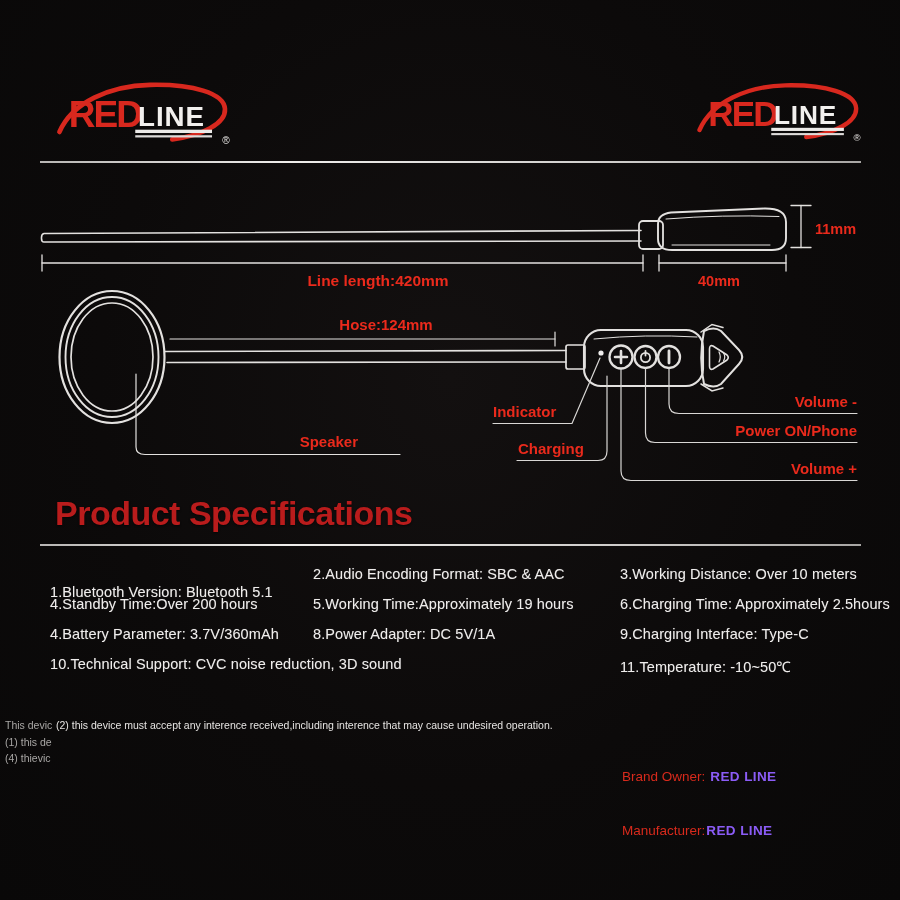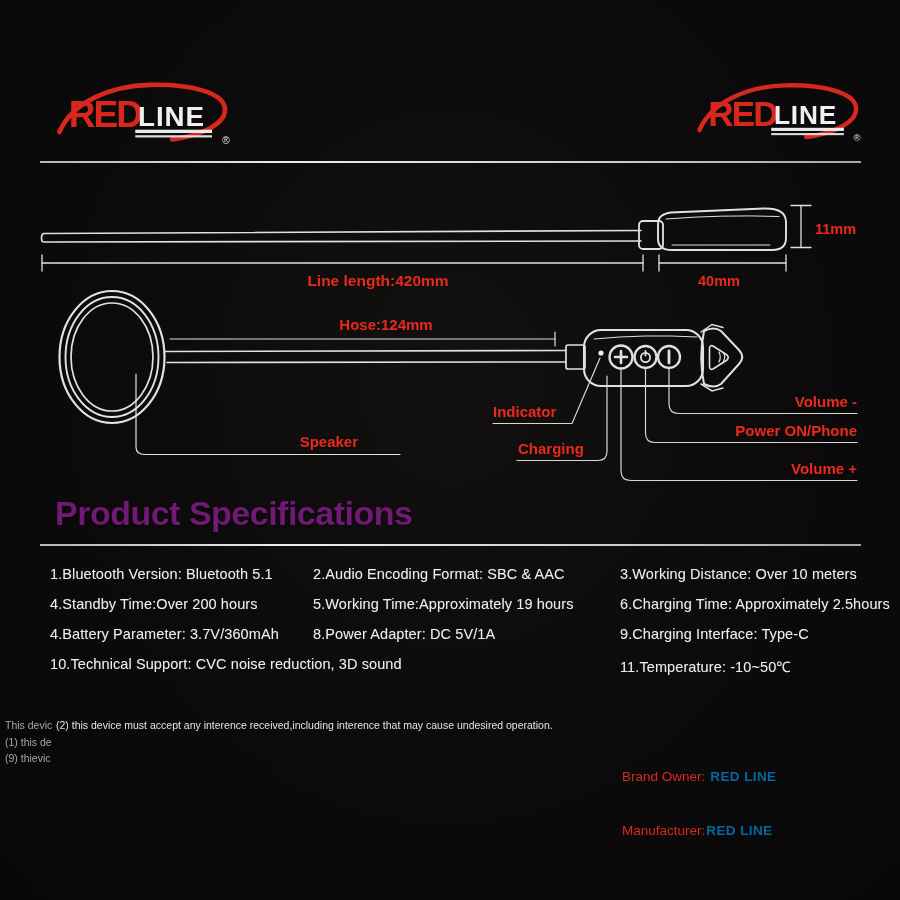--- a/index.html
+++ b/index.html
@@ -8,31 +8,31 @@
     background:radial-gradient(ellipse at 50% 42%, #131010 0%, #0c0a0a 55%, #090808 100%);
     font-family:"Liberation Sans", sans-serif;
     -webkit-font-smoothing:antialiased;
   }
   .abs{position:absolute;}
   .diagram{position:absolute;top:0;left:0;pointer-events:none;}
   .rule{position:absolute;height:2px;background:linear-gradient(90deg,#b8b6b4,#efedeb 30%,#cfcdcb 70%,#a8a6a4);}
   .heading{
     position:absolute;left:55px;top:494px;
     font-size:34px;font-weight:bold;letter-spacing:-0.5px;
-    color:#701a75;text-shadow:0 1px 2px rgba(0,0,0,.6);
+    color:#b91c1c;text-shadow:0 1px 2px rgba(0,0,0,.6);
   }
   .spec{
     position:absolute;font-size:14.5px;color:#efedec;letter-spacing:0.1px;
     white-space:nowrap;text-shadow:0 0 1px rgba(255,255,255,.25);
   }
   .fcc{font-size:10.5px;line-height:16.5px;color:#e6e4e2;white-space:nowrap;}
   .fcc-frag{font-size:10.5px;line-height:16.5px;color:#a9a7a5;width:48px;overflow:hidden;white-space:nowrap;}
   .owner-line{position:absolute;font-size:13.5px;white-space:nowrap;}
   .owner-line .lbl{color:#d82a1c;text-align:center;}
-  .owner-line .val{color:#0369a1;font-weight:bold;letter-spacing:0.4px;margin-left:5px;}
+  .owner-line .val{color:#8b5cf6;font-weight:bold;letter-spacing:0.4px;margin-left:5px;}
   .owner-line .val.tight{margin-left:1px;}
   svg text.redlbl{fill:#ea2a1c;font-weight:bold;font-family:"Liberation Sans",sans-serif;}
 </style>
 </head>
 <body>
 
 <svg class="abs" style="left:52px;top:80px;" width="185" height="67" viewBox="0 0 200 72">
   <path d="M8,56 C22,24 62,6 106,5 C152,4 186,14 187,31 C188,47 162,60 130,64" fill="none" stroke="#d8281e" stroke-width="5" stroke-linecap="round"></path>
   <text x="18" y="51" font-weight="bold" fill="#d8281e" letter-spacing="-2" style="font-family:'Liberation Sans',sans-serif;">
     <tspan font-size="44"></tspan><tspan font-size="40">RED</tspan>
@@ -146,39 +146,39 @@
   <text class="redlbl" x="493" y="417" font-size="15">Indicator</text>
   <text class="redlbl" x="518" y="454" font-size="15">Charging</text>
   <text class="redlbl" x="857" y="407" font-size="15" text-anchor="end">Volume -</text>
   <text class="redlbl" x="857" y="436" font-size="15" text-anchor="end">Power ON/Phone</text>
   <text class="redlbl" x="857" y="474" font-size="15" text-anchor="end">Volume +</text>
 </svg>
 
 <h1 class="heading" style="margin:0;">Product Specifications</h1>
 <div class="rule" style="left:40px;top:544px;width:821px;"></div>
 
-<div class="spec" style="left:50px;top:566px;">1.Bluetooth Version: Bluetooth 5.1</div>
+<div class="spec" style="left:50px;top:584px;">1.Bluetooth Version: Bluetooth 5.1</div>
 <div class="spec" style="left:313px;top:566px;">2.Audio Encoding Format: SBC &amp; AAC</div>
 <div class="spec" style="left:620px;top:566px;">3.Working Distance: Over 10 meters</div>
 
 <div class="spec" style="left:50px;top:596px;">4.Standby Time:Over 200 hours</div>
 <div class="spec" style="left:313px;top:596px;">5.Working Time:Approximately 19 hours</div>
 <div class="spec" style="left:620px;top:596px;">6.Charging Time: Approximately 2.5hours</div>
 
 <div class="spec" style="left:50px;top:626px;">4.Battery Parameter: 3.7V/360mAh</div>
 <div class="spec" style="left:313px;top:626px;">8.Power Adapter: DC 5V/1A</div>
 <div class="spec" style="left:620px;top:626px;text-align:center;">9.Charging Interface: Type-C</div>
 
 <div class="spec" style="left:50px;top:656px;">10.Technical Support: CVC noise reduction, 3D sound</div>
 <div class="spec" style="left:620px;top:656px;">11.Temperature: -10~50℃</div>
 
 <div class="abs fcc-frag" style="left:5px;top:717px;">
   <div>This devic</div>
   <div>(1) this de</div>
-  <div>(9) thievic</div>
+  <div>(4) thievic</div>
 </div>
 <div class="abs fcc" style="left:56px;top:717px;">
   <div>(2) this device must accept any interence received,including interence that may cause undesired operation.</div>
 </div>
 
 <div class="owner-line" style="left:622px;top:769px;">
   <span class="lbl">Brand Owner:</span><span class="val">RED LINE</span>
 </div>
 <div class="owner-line" style="left:622px;top:823px;">
   <span class="lbl">Manufacturer:</span><span class="val tight">RED LINE</span>

